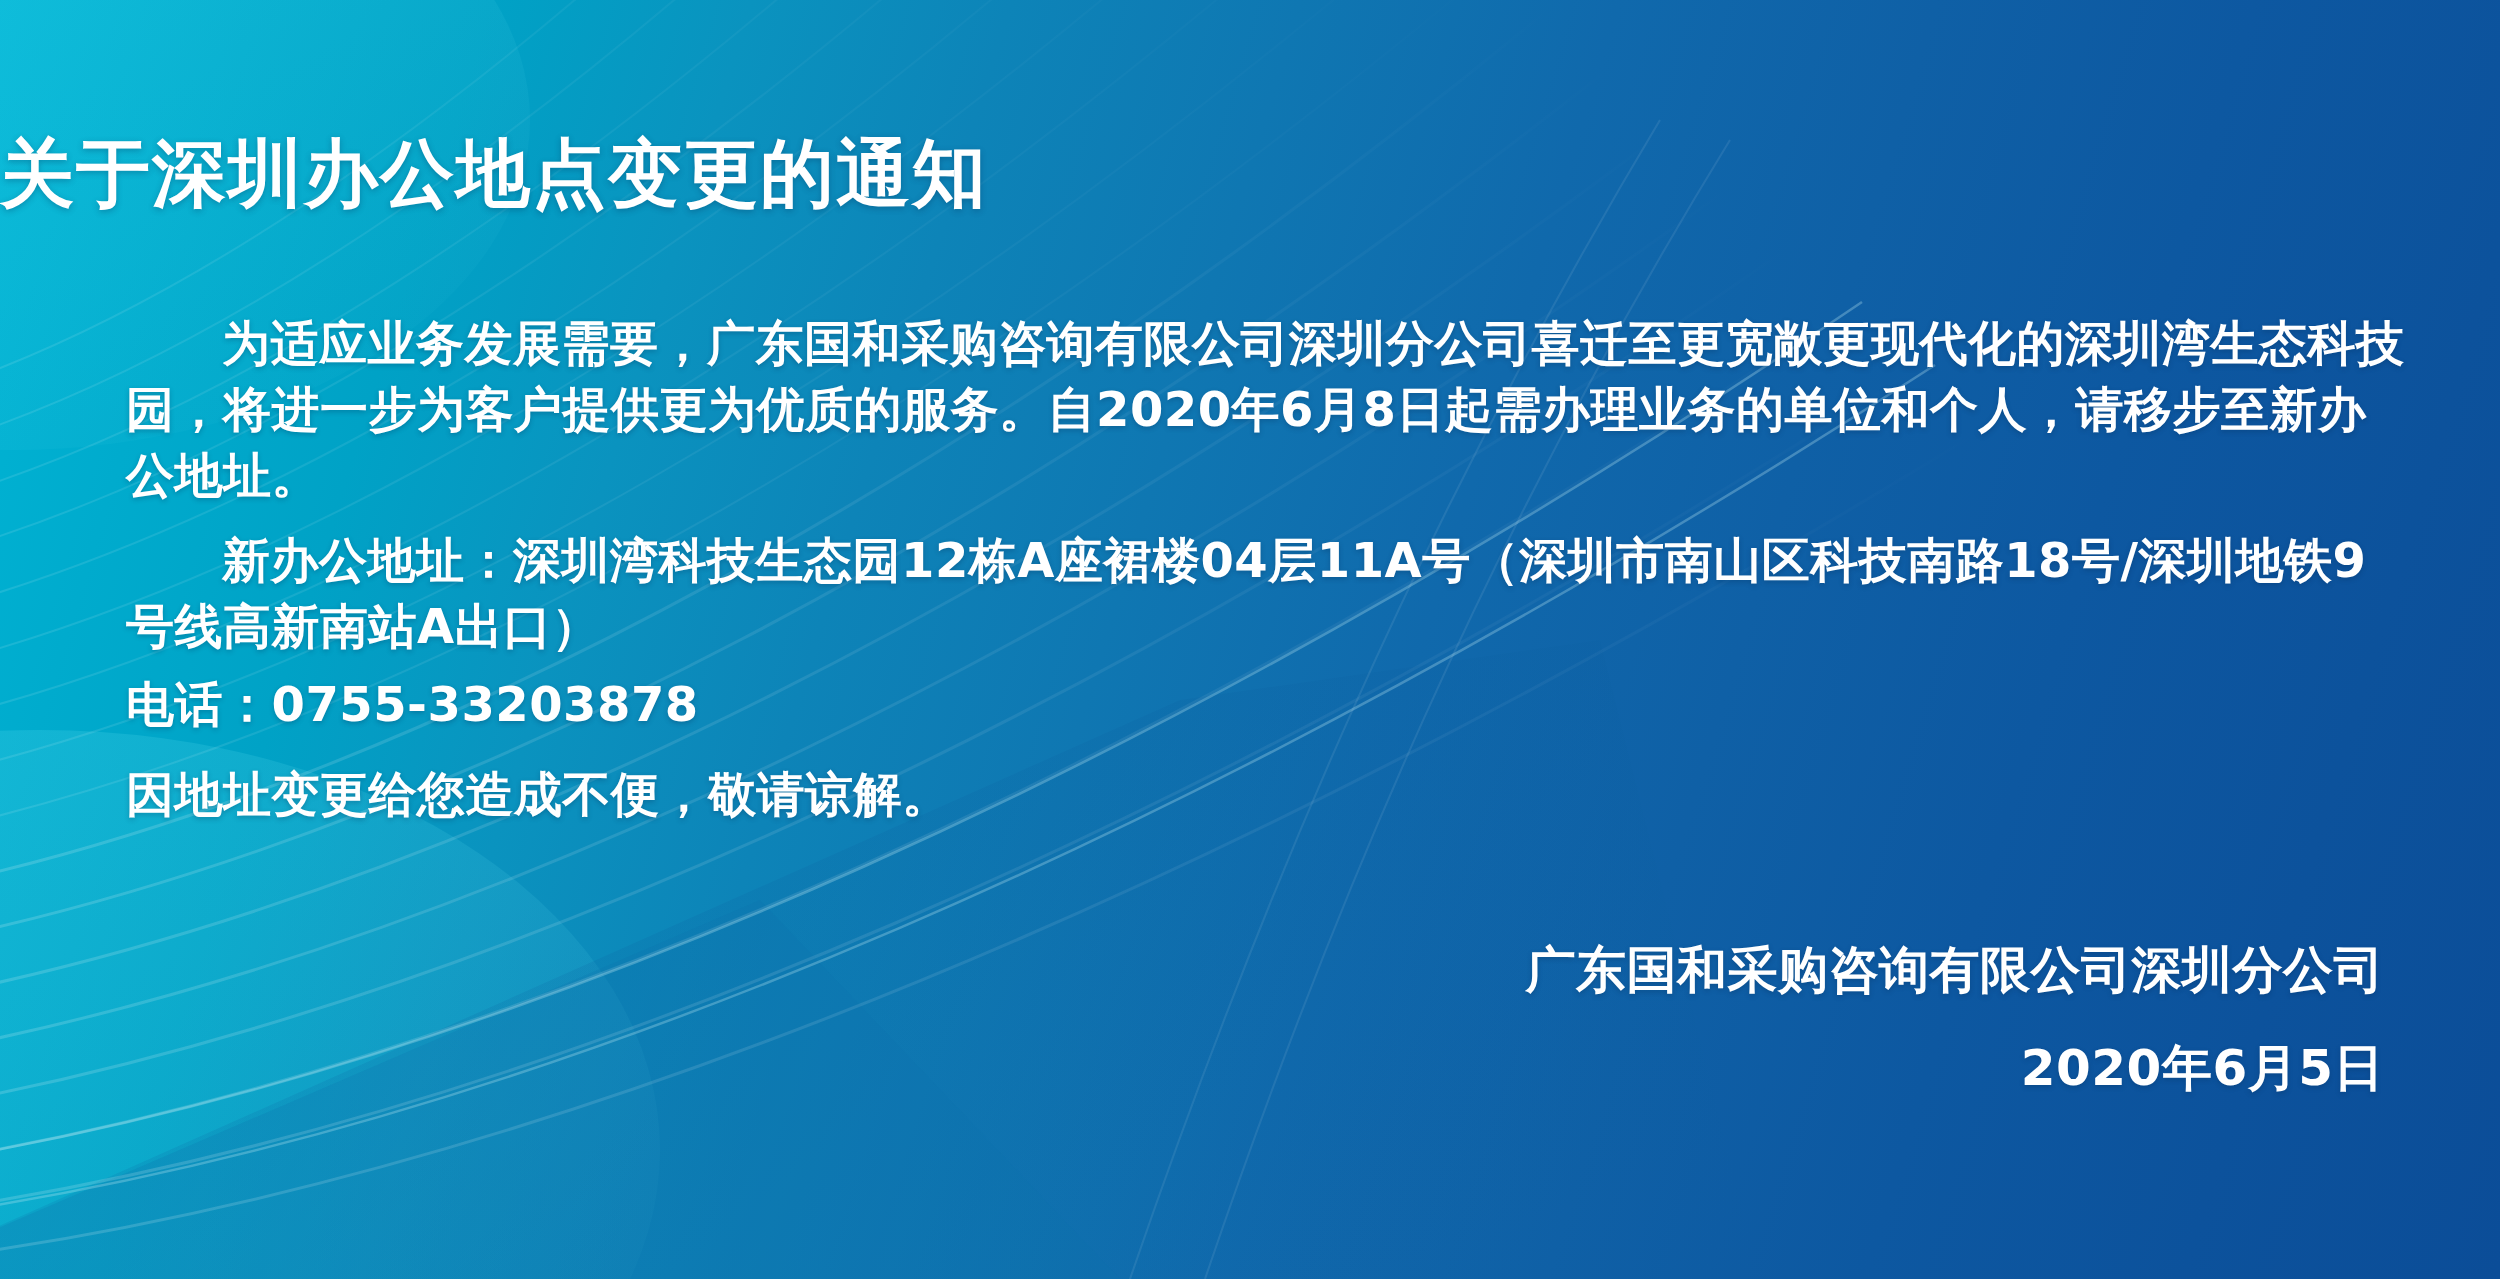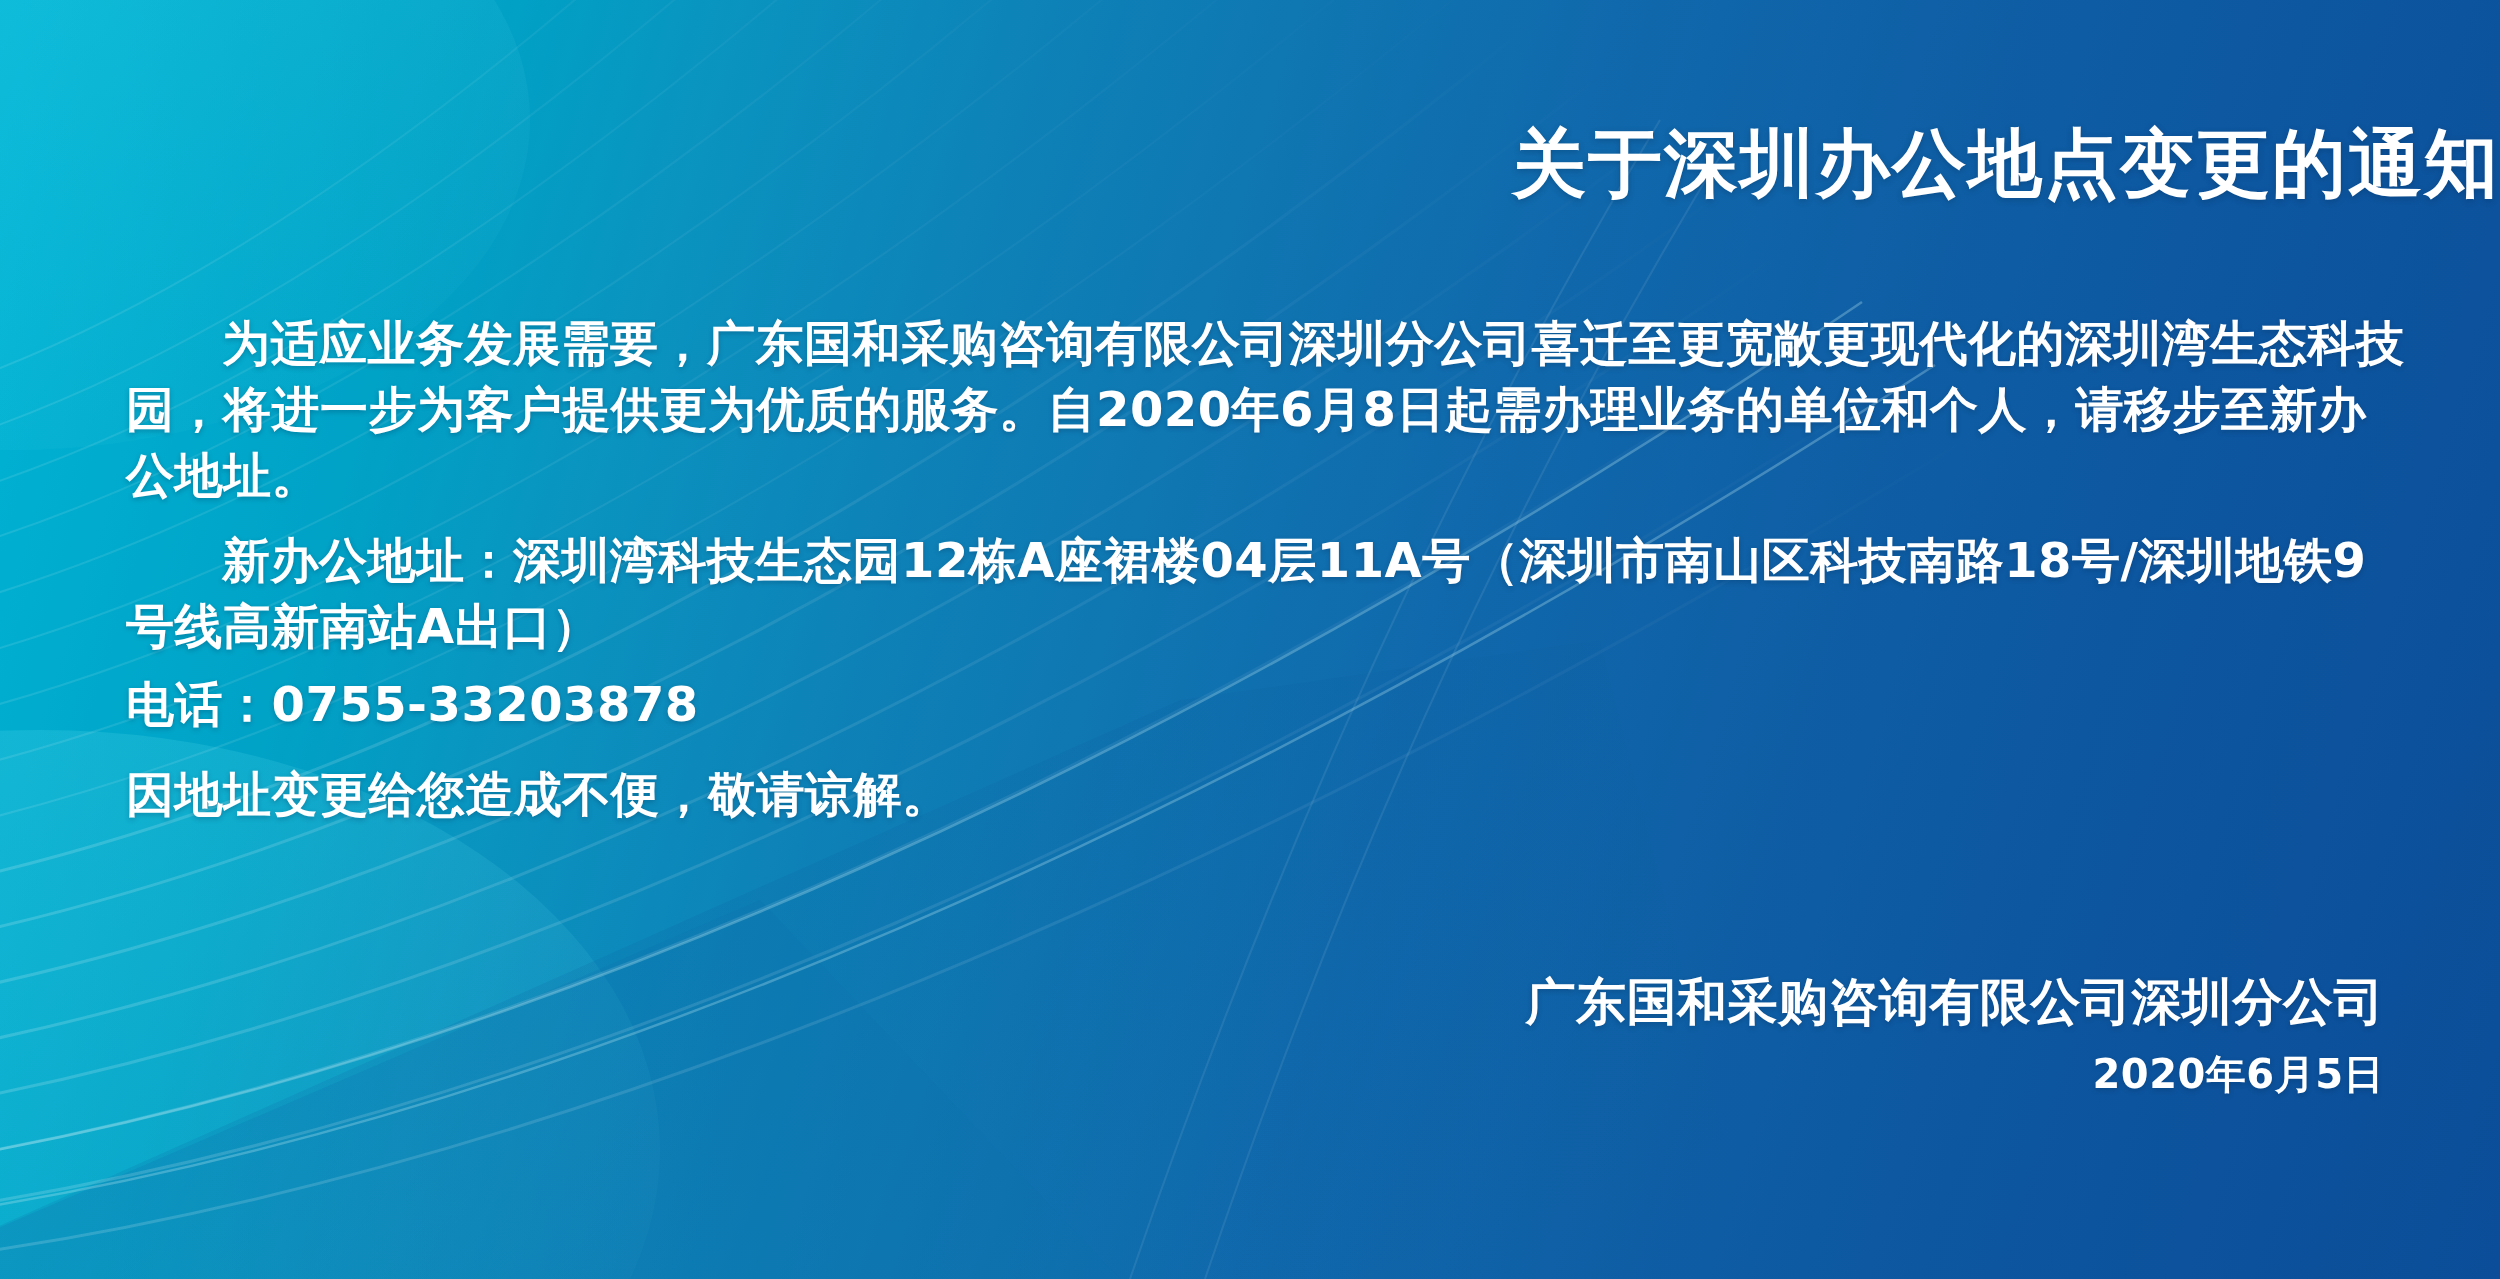--- a/index.html
+++ b/index.html
@@ -42,24 +42,24 @@
   .content {
     position: relative;
     z-index: 5;
     width: 100%;
     height: 100%;
     color: #ffffff;
   }
 
   .doc-title {
     position: absolute;
-    top: 126px;
+    top: 136px;
     left: 0;
     width: 100%;
-    text-align: right;
+    text-align: left;
     font-size: 74px;
     font-weight: bold;
     letter-spacing: 2px;
     line-height: 1;
     text-shadow: 0 2px 6px rgba(0, 40, 80, 0.30);
     white-space: nowrap;
   }
 
   .body-block {
     position: absolute;
@@ -89,25 +89,25 @@
   }
   .sig-company {
     font-size: 50px;
     font-weight: bold;
     letter-spacing: 0.5px;
     line-height: 1.32;
     text-shadow: 0 2px 5px rgba(0, 40, 80, 0.28);
     white-space: nowrap;
   }
   .sig-date {
-    font-size: 40px;
+    font-size: 50px;
     font-weight: bold;
     letter-spacing: 0.5px;
     line-height: 1.32;
-    margin-top: 13px;
+    margin-top: 32px;
     text-shadow: 0 2px 5px rgba(0, 40, 80, 0.28);
     white-space: nowrap;
   }
 </style>
 </head>
 <body>
 
 <div class="poster">
 
   <div class="bg-art">

